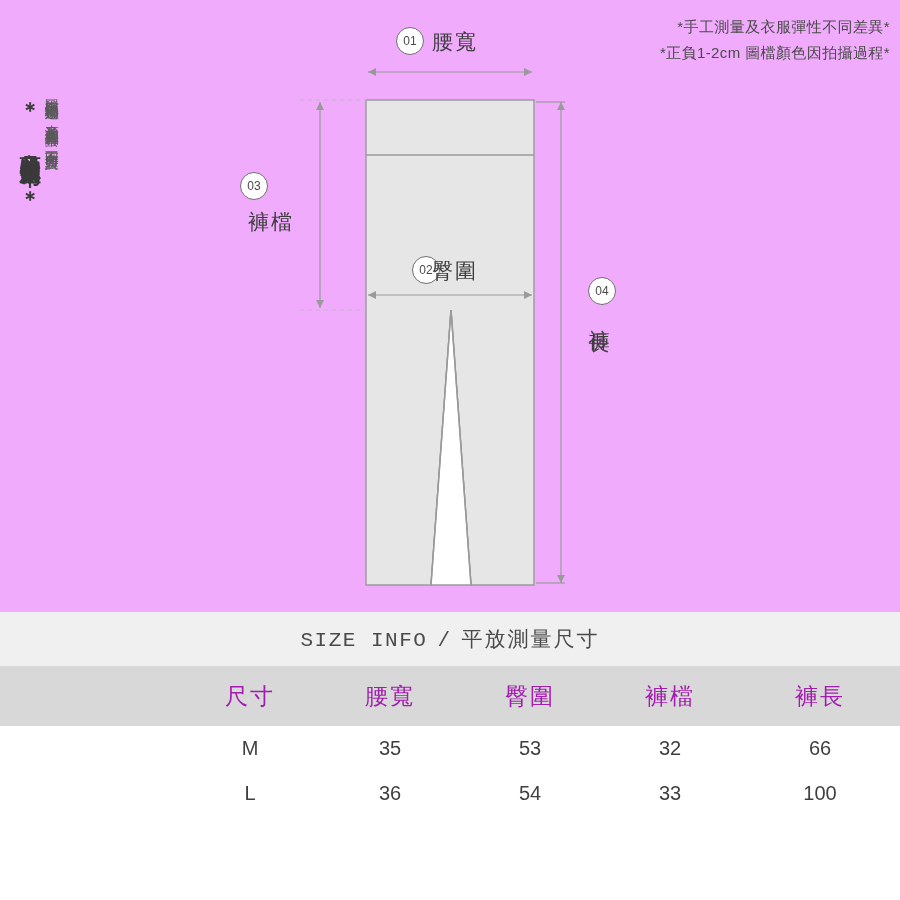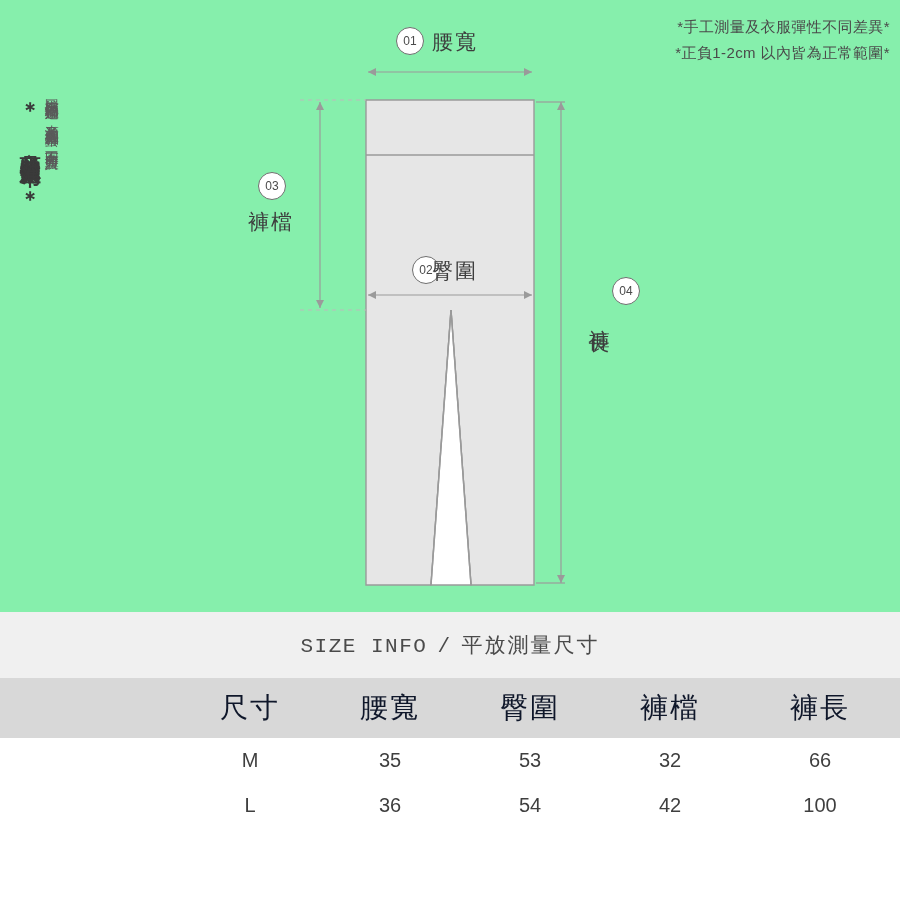--- a/index.html
+++ b/index.html
@@ -18,21 +18,21 @@
     position: relative;
     width: 900px;
     height: 900px;
   }
 
   
   #diagram {
     position: absolute;
     left: 0; top: 0;
     width: 900px; height: 612px;
-    background: #86efac;
+    background: #f0abfc;
   }
 
   .note-tr {
     position: absolute;
     right: 10px;
     text-align: right;
     font-size: 15px;
     color: #4a4a4a;
     letter-spacing: 0.4px;
     white-space: nowrap;
@@ -97,21 +97,21 @@
   }
 
   
   #sizeinfo {
     position: absolute;
     left: 0; top: 612px;
     width: 900px; height: 288px;
     background: #ffffff;
   }
   .si-title-bar {
-    height: 66px;
+    height: 54px;
     background: #f0f0f0;
     display: flex;
     align-items: center;
     justify-content: center;
   }
   .si-title {
     font-size: 21px;
     color: #4a4a4a;
     letter-spacing: 1.5px;
     font-family: "Liberation Mono", monospace;
@@ -122,22 +122,22 @@
   }
   .si-sep { padding: 0 10px; }
 
   table.size-table {
     width: 900px;
     border-collapse: collapse;
     table-layout: fixed;
   }
   table.size-table th {
     background: #d8d8d8;
-    color: #0f172a;
-    font-size: 28px;
+    color: #a21caf;
+    font-size: 23px;
     font-weight: 400;
     letter-spacing: 2px;
     height: 58px;
     text-align: center;
   }
   table.size-table td {
     font-size: 20px;
     color: #3f3f3f;
     height: 43px;
     text-align: center;
@@ -151,21 +151,21 @@
   table.size-table col.c6 { width: 160px; }
 </style>
 </head>
 <body>
 
 <div id="page">
 
   <div id="diagram">
 
     <div class="note-tr l1">*手工測量及衣服彈性不同差異*</div>
-    <div class="note-tr l2">*正負1-2cm 以內皆為正常範圍*</div>
+    <div class="note-tr l2">*正負1-2cm 圖檔顏色因拍攝過程*</div>
 
     <div class="note-left">
       <div class="vtext small">圖檔顏色因拍攝過程 光源及個人電腦螢幕 不同而有所差異</div>
       <div class="vtext big">＊ 商品皆以實體為準 ＊</div>
     </div>
 
     <svg width="900" height="612" viewBox="0 0 900 612" style="position:absolute;left:0;top:0;">
 
       <g fill="#e6e6e6" stroke="#9a9a9a" stroke-width="1.4">
         <path d="M366,100 L534,100 L534,585 L471,585 L451,310 L431,585 L366,585 Z"></path>
@@ -209,24 +209,24 @@
         <line x1="536" y1="583" x2="565" y2="583"></line>
       </g>
     </svg>
 
     <div class="badge" style="left:396px; top:27px;">01</div>
     <div class="lbl" style="left:432px; top:28px;">腰寬</div>
 
     <div class="badge" style="left:412px; top:256px;">02</div>
     <div class="lbl" style="left:432px; top:257px;">臀圍</div>
 
-    <div class="badge" style="left:258px; top:172px;">03</div>
+    <div class="badge" style="left:240px; top:172px;">03</div>
     <div class="lbl" style="left:248px; top:208px;">褲檔</div>
 
-    <div class="badge" style="left:612px; top:277px;">04</div>
+    <div class="badge" style="left:588px; top:277px;">04</div>
     <div class="lbl vert" style="left:585px; top:313px;">褲長</div>
   </div>
 
   <div id="sizeinfo">
     <div class="si-title-bar">
       <div class="si-title">
         <span>SIZE INFO</span><span class="si-sep">/</span><span class="cn">平放測量尺寸</span>
       </div>
     </div>
 
@@ -256,20 +256,20 @@
           <td>35</td>
           <td>53</td>
           <td>32</td>
           <td>66</td>
         </tr>
         <tr>
           <td></td>
           <td>L</td>
           <td>36</td>
           <td>54</td>
-          <td>42</td>
+          <td>33</td>
           <td>100</td>
         </tr>
       </tbody>
     </table>
   </div>
 
 </div>
 
 </body></html>

